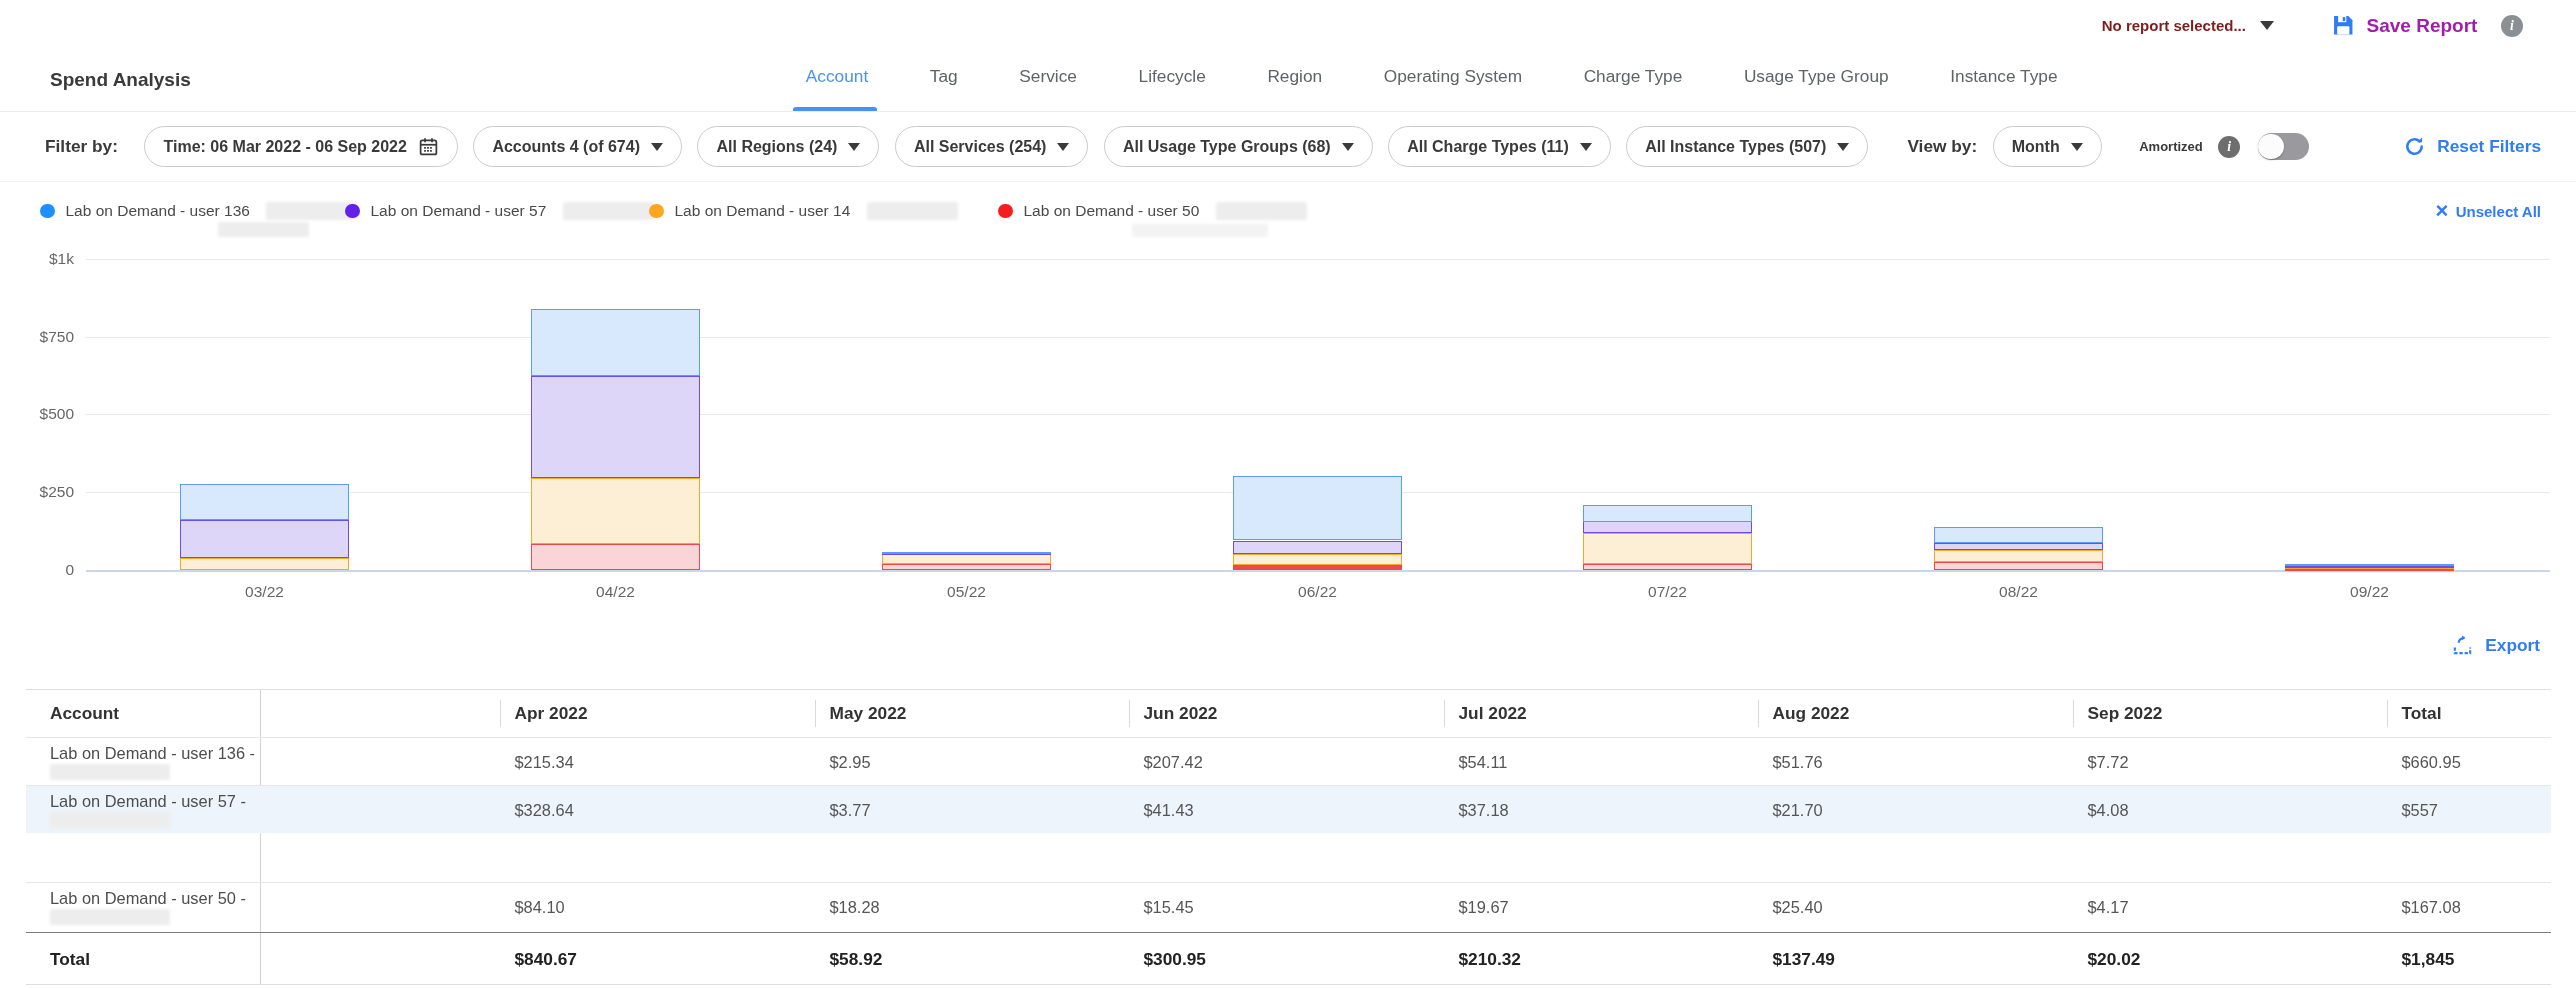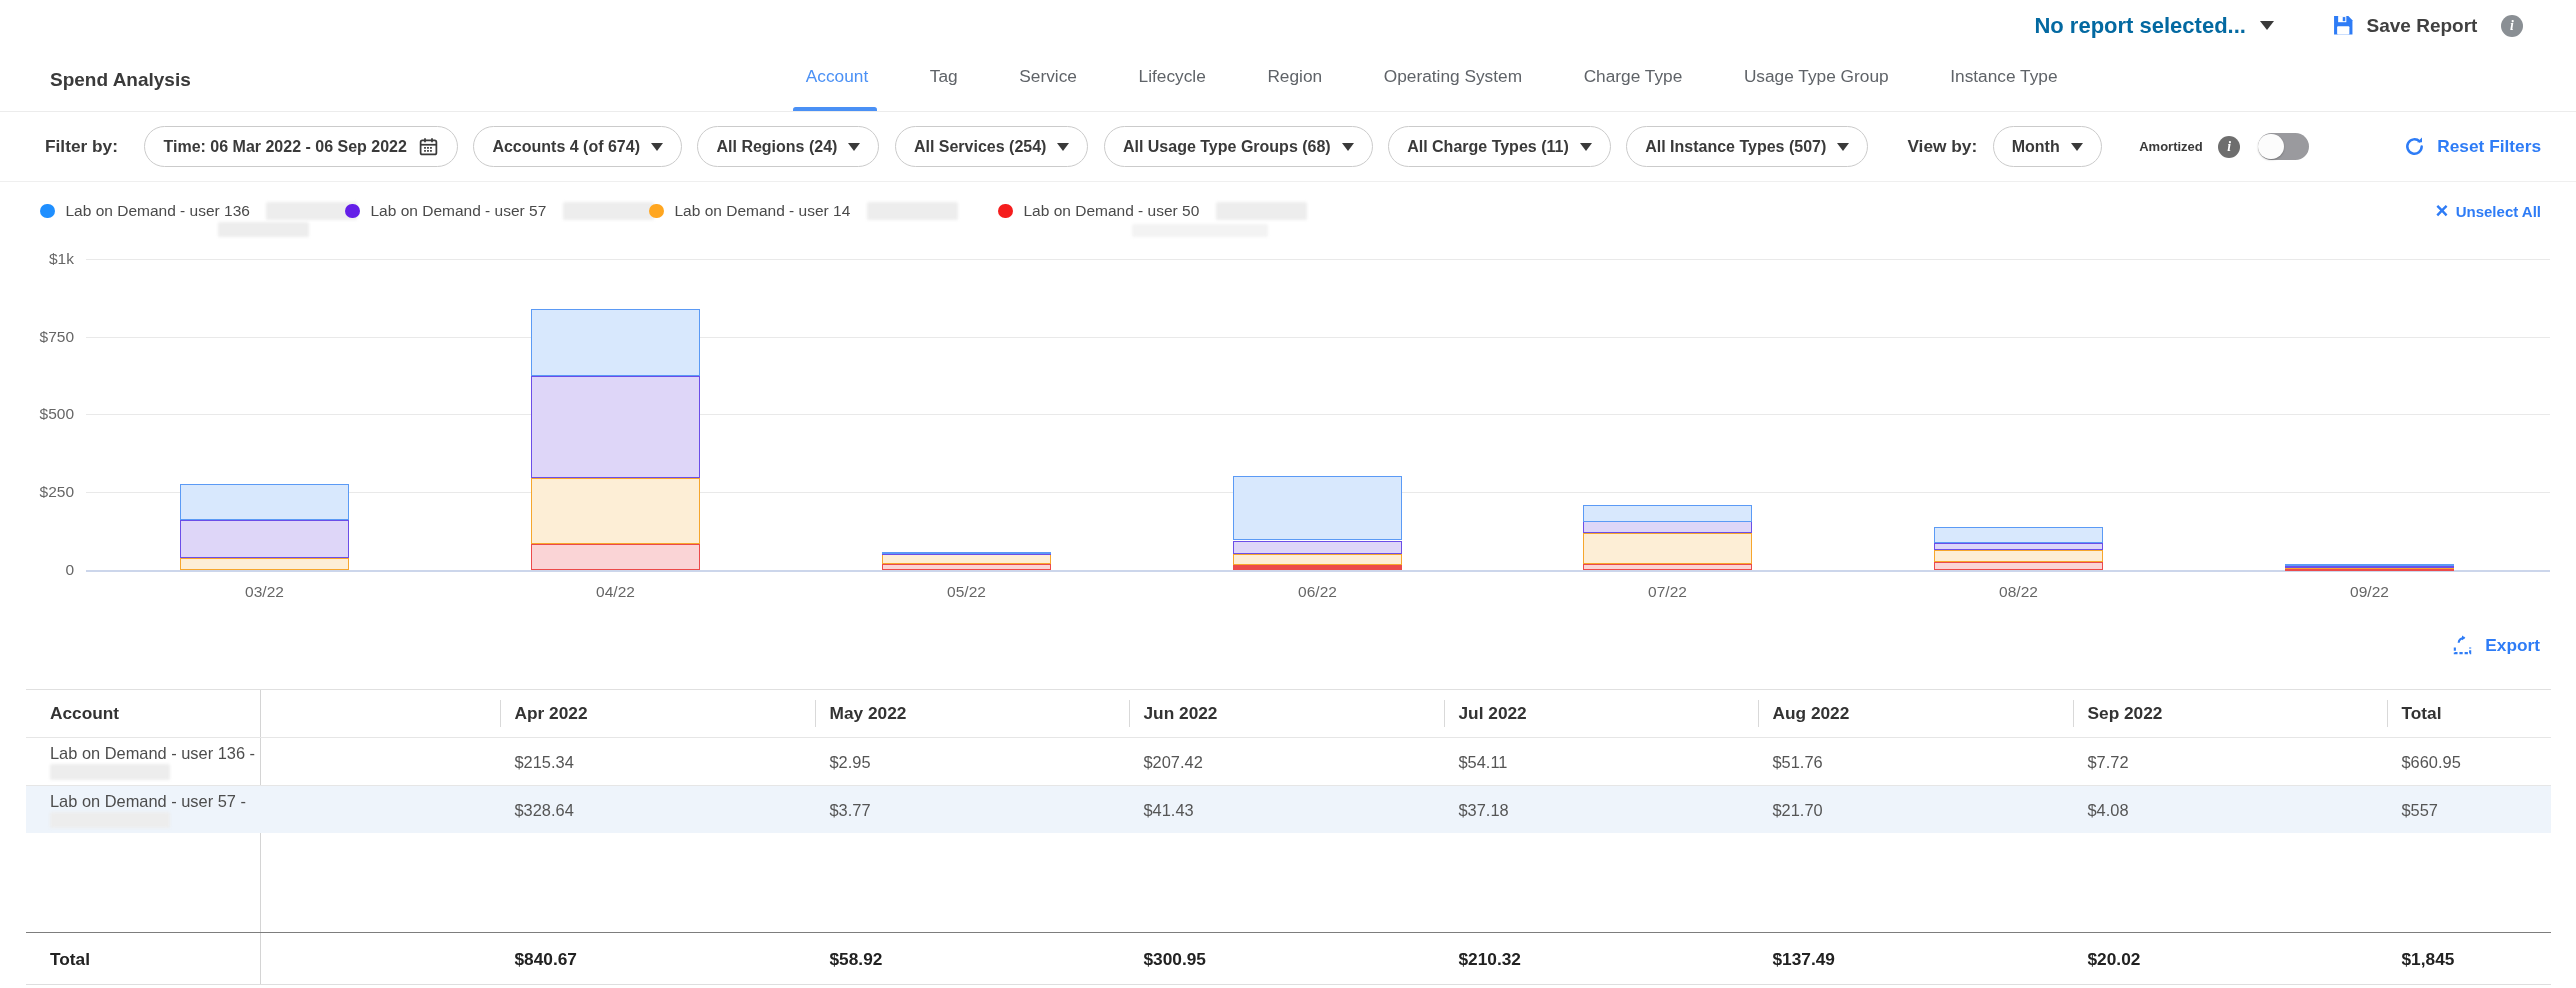--- a/index.html
+++ b/index.html
@@ -4,25 +4,25 @@
 <style>
   * { box-sizing: border-box; margin: 0; padding: 0; }
   html, body { width: 2576px; height: 989px; background: #ffffff;
     font-family: "Liberation Sans", "DejaVu Sans", sans-serif; color: #3a3a3a; overflow: hidden; }
   .app { position: relative; width: 2576px; height: 989px; background: #fff; }
 
   
   .topbar { position: absolute; top: 0; left: 0; right: 0; height: 51px;
     display: flex; align-items: center; justify-content: flex-end; padding-right: 53px; gap: 23.6px; }
   .report-selector { display: flex; align-items: center; gap: 14.5px; cursor: pointer; margin-right: 33px; }
-  .report-selector span.lbl { font-size: 22px; font-weight: 700; color: #0369a1; }
+  .report-selector span.lbl { font-size: 15px; font-weight: 700; color: #7f1d1d; }
   .caret { width: 0; height: 0; border-left: 7.3px solid transparent; border-right: 7.3px solid transparent;
     border-top: 9px solid #3a3a3a; }
   .save-report { display: flex; align-items: center; gap: 11px; cursor: pointer; }
-  .save-report span { font-size: 19px; font-weight: 700; color: #404040; }
+  .save-report span { font-size: 19px; font-weight: 700; color: #a21caf; }
   .info-badge { width: 22px; height: 22px; border-radius: 50%; background: #8a8f94; color: #fff;
     font-size: 13.6px; font-weight: 700; display: flex; align-items: center; justify-content: center;
     font-family: "Liberation Serif", serif; font-style: italic; }
   .info-badge.dark { background: #6e6e6e; }
 
   
   .header-row { position: absolute; top: 51px; left: 0; right: 0; height: 61px; border-bottom: 1.8px solid #ececec; }
   .page-title { position: absolute; left: 50px; bottom: 20px; font-size: 19px; font-weight: 600; color: #3a3a3a; }
   .tabs { position: absolute; left: 804px; bottom: 0; display: flex; gap: 58px; }
   .tab { position: relative; padding: 0 1.8px 24.5px 1.8px; font-size: 17.3px; color: #5f6368; cursor: pointer; }
@@ -290,20 +290,31 @@
         <div class="acct-name">Lab on Demand - user 57 -</div>
         <div class="acct-redact redact"></div>
         <div class="t-cell" style="left: 489px;">$328.64</div>
         <div class="t-cell" style="left: 804px;">$3.77</div>
         <div class="t-cell" style="left: 1118px;">$41.43</div>
         <div class="t-cell" style="left: 1433px;">$37.18</div>
         <div class="t-cell" style="left: 1747px;">$21.70</div>
         <div class="t-cell" style="left: 2062px;">$4.08</div>
         <div class="t-cell" style="left: 2376px;">$557</div>
       </div>
+      <div class="t-row t-body-row" style="top: 192px;">
+        <div class="acct-name">Lab on Demand - user 50 -</div>
+        <div class="acct-redact redact"></div>
+        <div class="t-cell" style="left: 489px;">$84.10</div>
+        <div class="t-cell" style="left: 804px;">$18.28</div>
+        <div class="t-cell" style="left: 1118px;">$15.45</div>
+        <div class="t-cell" style="left: 1433px;">$19.67</div>
+        <div class="t-cell" style="left: 1747px;">$25.40</div>
+        <div class="t-cell" style="left: 2062px;">$4.17</div>
+        <div class="t-cell" style="left: 2376px;">$167.08</div>
+      </div>
       <div class="t-row t-total">
         <div class="t-cell" style="left: 24.5px;">Total</div>
         <div class="t-cell" style="left: 489px;">$840.67</div>
         <div class="t-cell" style="left: 804px;">$58.92</div>
         <div class="t-cell" style="left: 1118px;">$300.95</div>
         <div class="t-cell" style="left: 1433px;">$210.32</div>
         <div class="t-cell" style="left: 1747px;">$137.49</div>
         <div class="t-cell" style="left: 2062px;">$20.02</div>
         <div class="t-cell" style="left: 2376px;">$1,845</div>
       </div>

